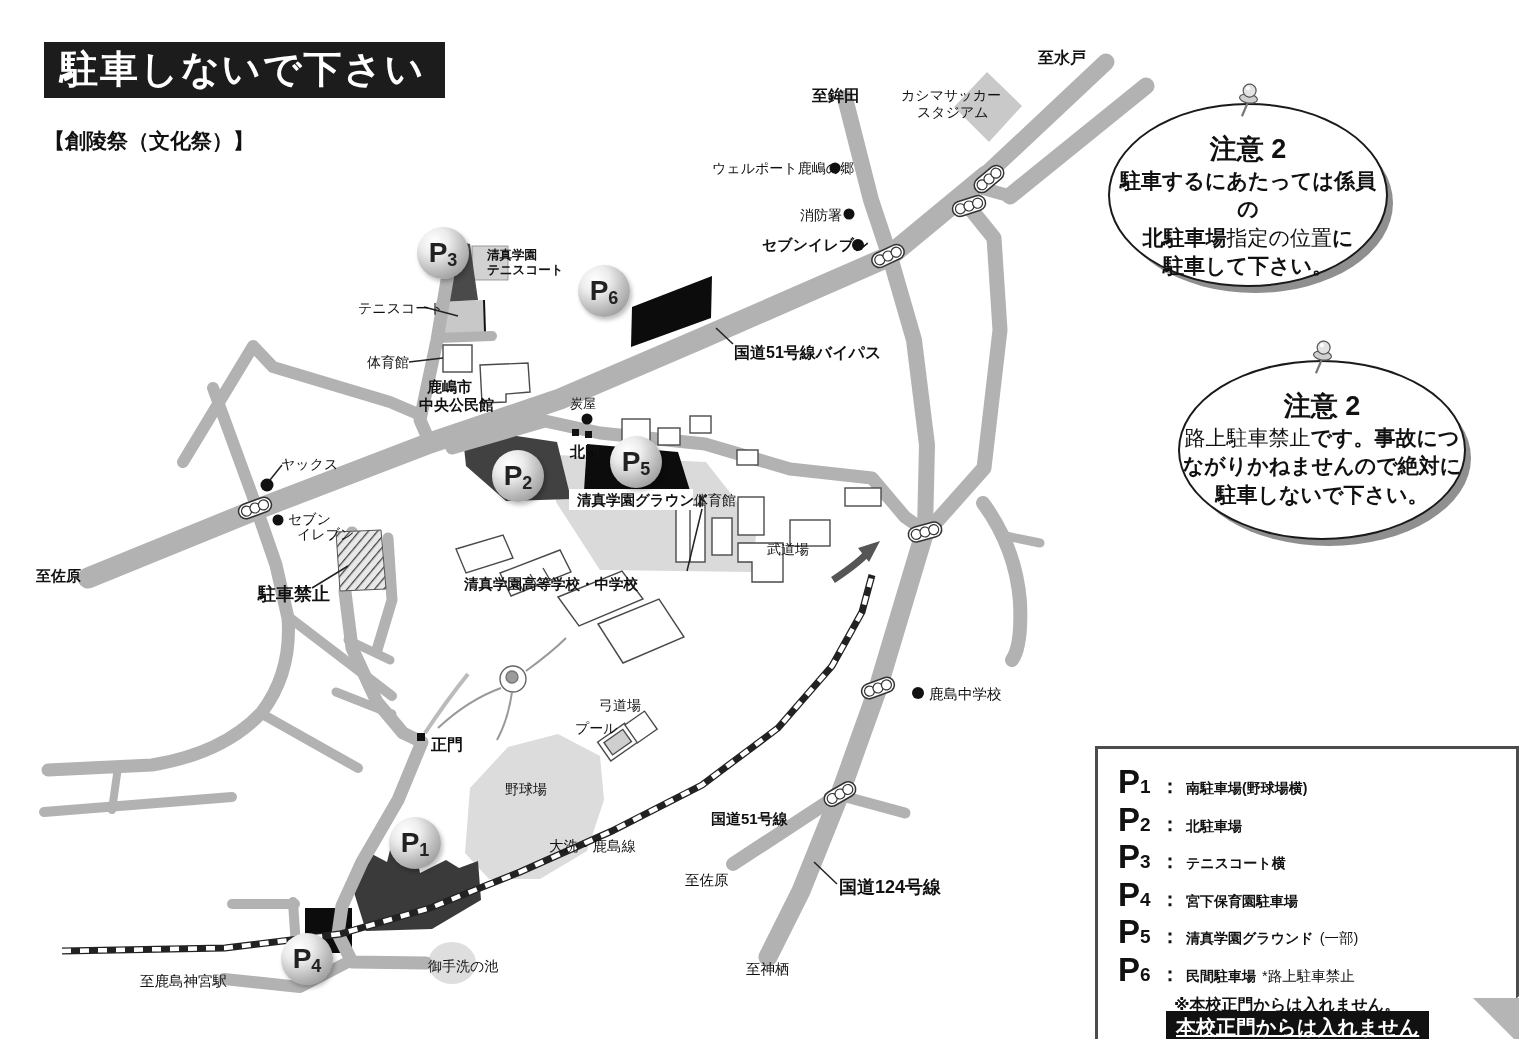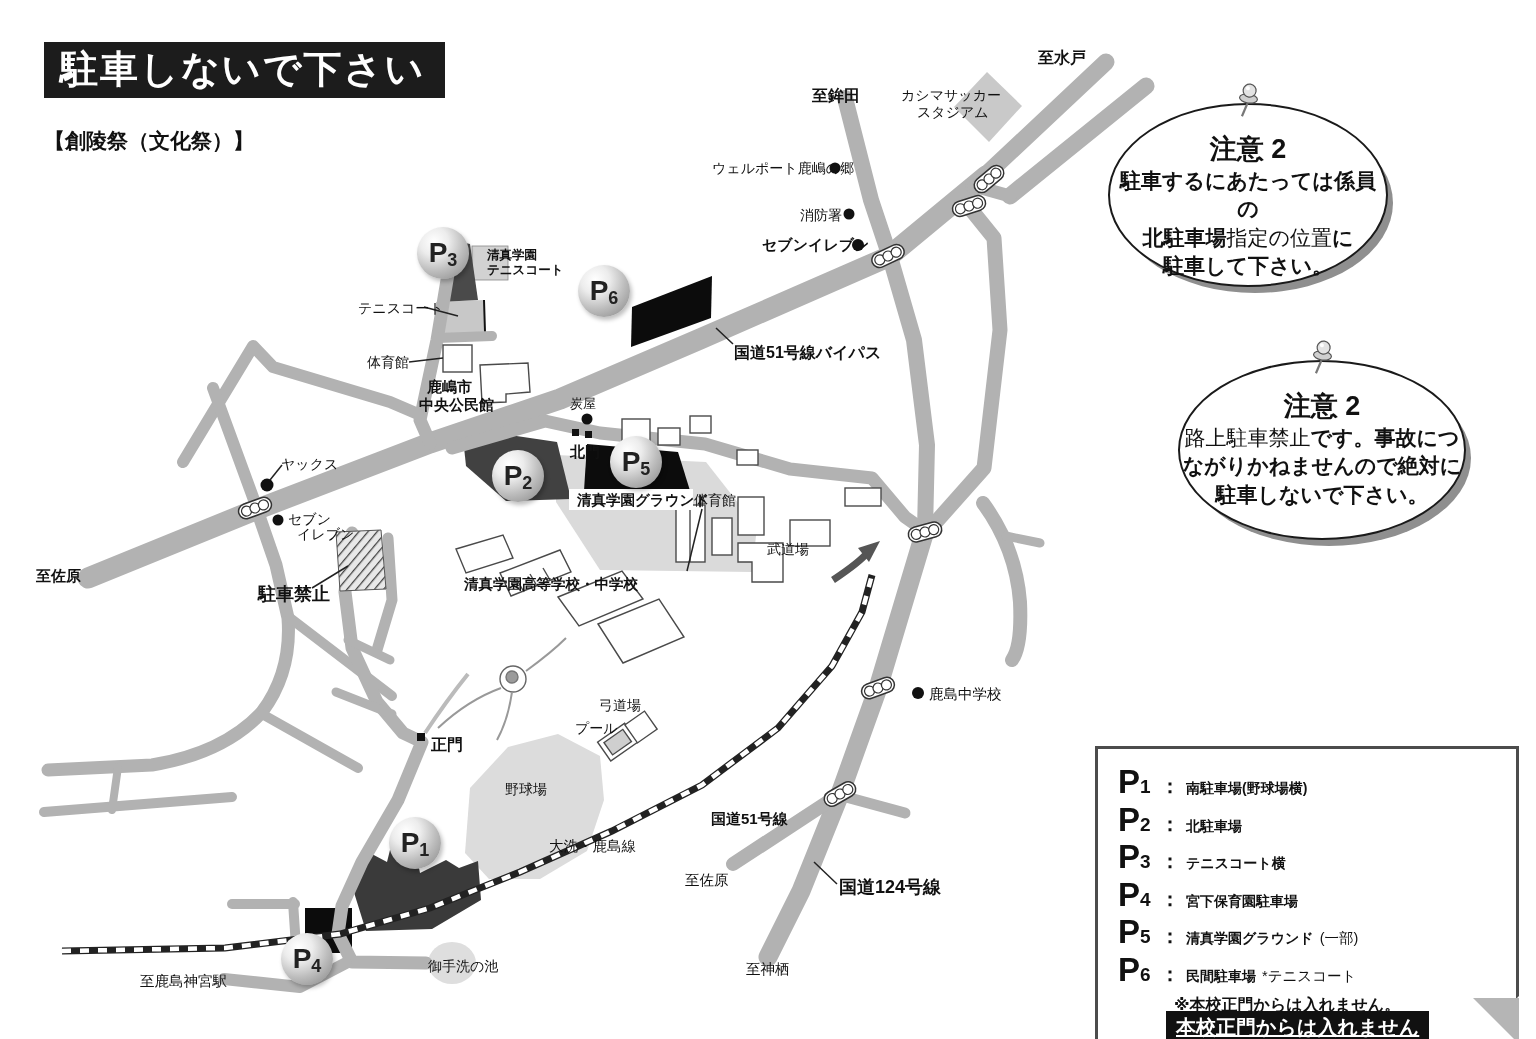--- a/index.html
+++ b/index.html
@@ -356,21 +356,21 @@
     <div class="lrow">
       <span class="lsym"><span>P</span><span class="sub">5</span></span>
       <span class="lcolon">：</span>
       <span class="llabel">清真学園グラウンド</span>
       <span class="lnote">(一部)</span>
     </div>
     <div class="lrow">
       <span class="lsym"><span>P</span><span class="sub">6</span></span>
       <span class="lcolon">：</span>
       <span class="llabel">民間駐車場</span>
-      <span class="lnote">*テニスコート</span>
+      <span class="lnote">*路上駐車禁止</span>
     </div>
   </div>
   <div class="lcaution" style="position:absolute;left:20px;top:238px;">※本校正門からは入れません。</div>
   <div class="lbanner" style="position:absolute;left:68px;top:262px;margin:0;text-decoration:underline;">本校正門からは入れません</div>
   <div class="fold-back"></div>
   <div class="fold-tri"></div>
 </div>
 
 </div>
 

